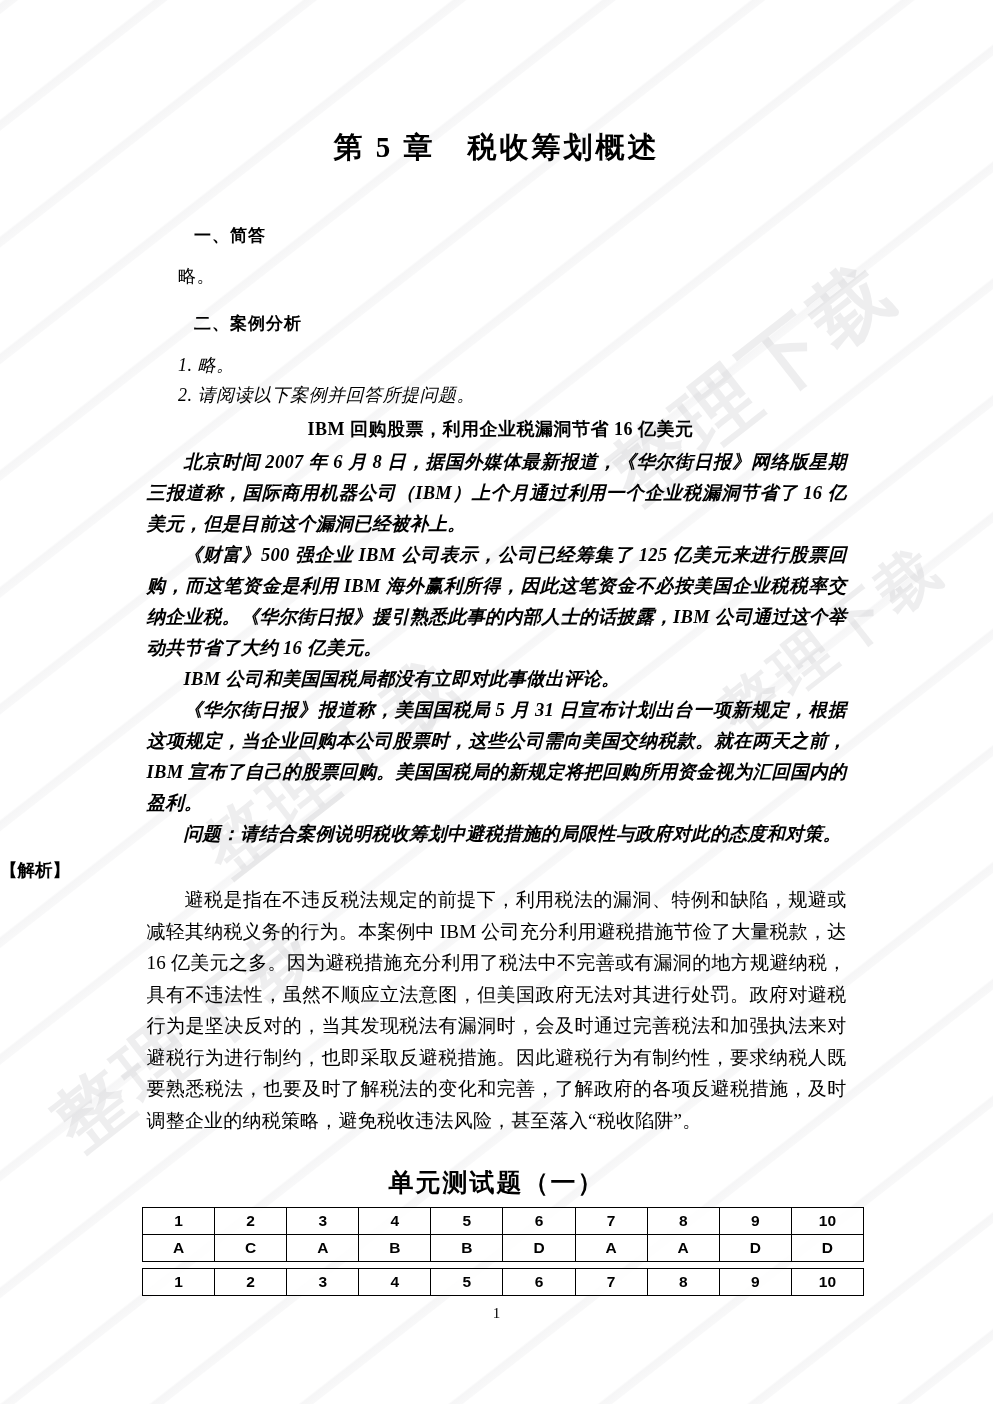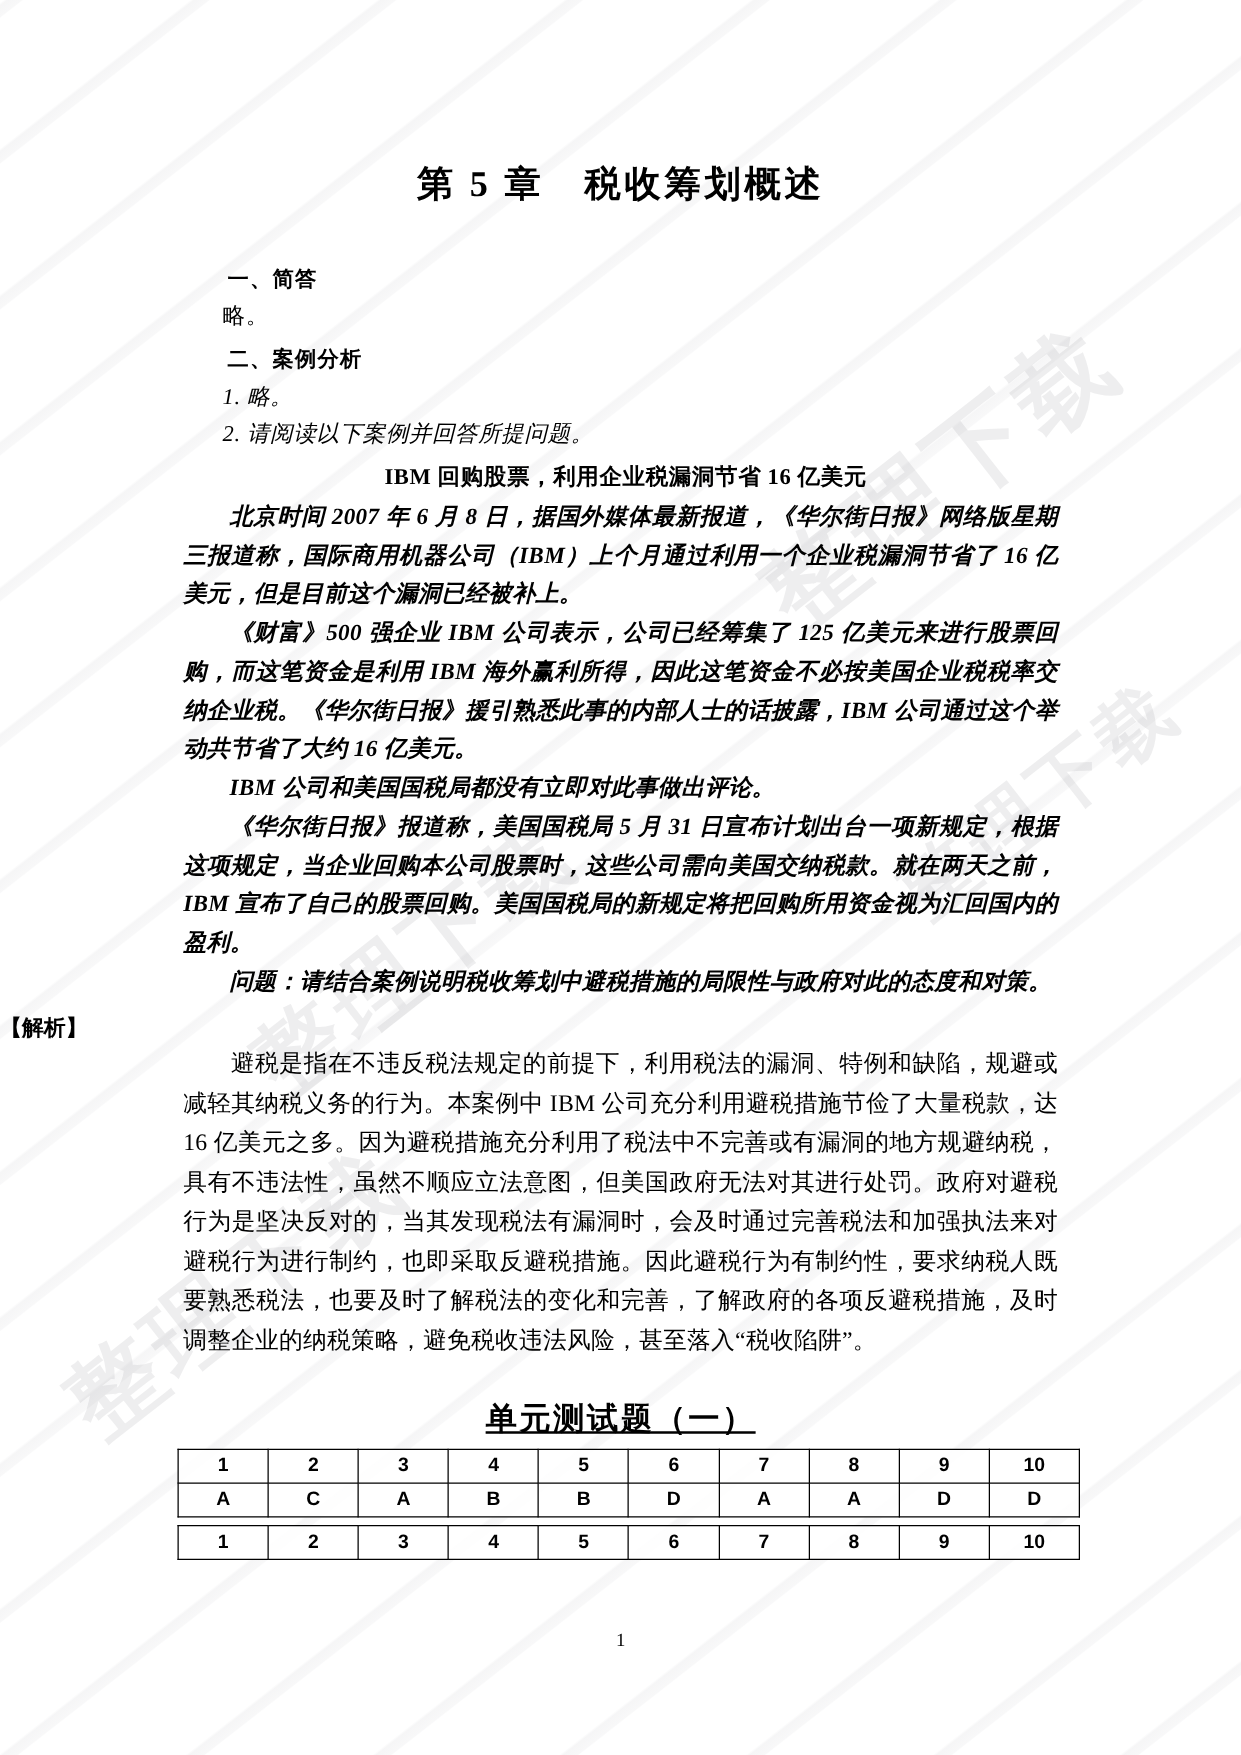--- a/index.html
+++ b/index.html
@@ -79,21 +79,21 @@
     margin: 0;
     padding-top: 62px;
     padding-left: 148px;
   }
 
   .q-heading {
     font-family: "Liberation Sans", "DejaVu Sans", sans-serif;
     font-weight: bold;
     font-size: 17px;
     letter-spacing: 1px;
-    margin: 0;
+    margin: 12px;
     padding-left: 182px;
   }
   .q-heading.t1 { padding-top: 44px; }
   .q-heading.t2 { padding-top: 12px; }
 
   .plain-line {
     font-size: 18px;
     margin: 0;
     padding-left: 178px;
     padding-top: 5px;
@@ -163,21 +163,20 @@
   }
 
   .unit-title {
     text-align: center;
     font-family: "Liberation Serif", "DejaVu Serif", serif;
     font-weight: bold;
     font-size: 25px;
     letter-spacing: 2px;
     margin: 0;
     padding-top: 30px;
-    text-decoration: underline;
   }
 
   
   .ans-table {
     border-collapse: collapse;
     margin: 6px auto 0 auto;
     margin-left: 142px;
     table-layout: fixed;
     width: 711px;
   }

